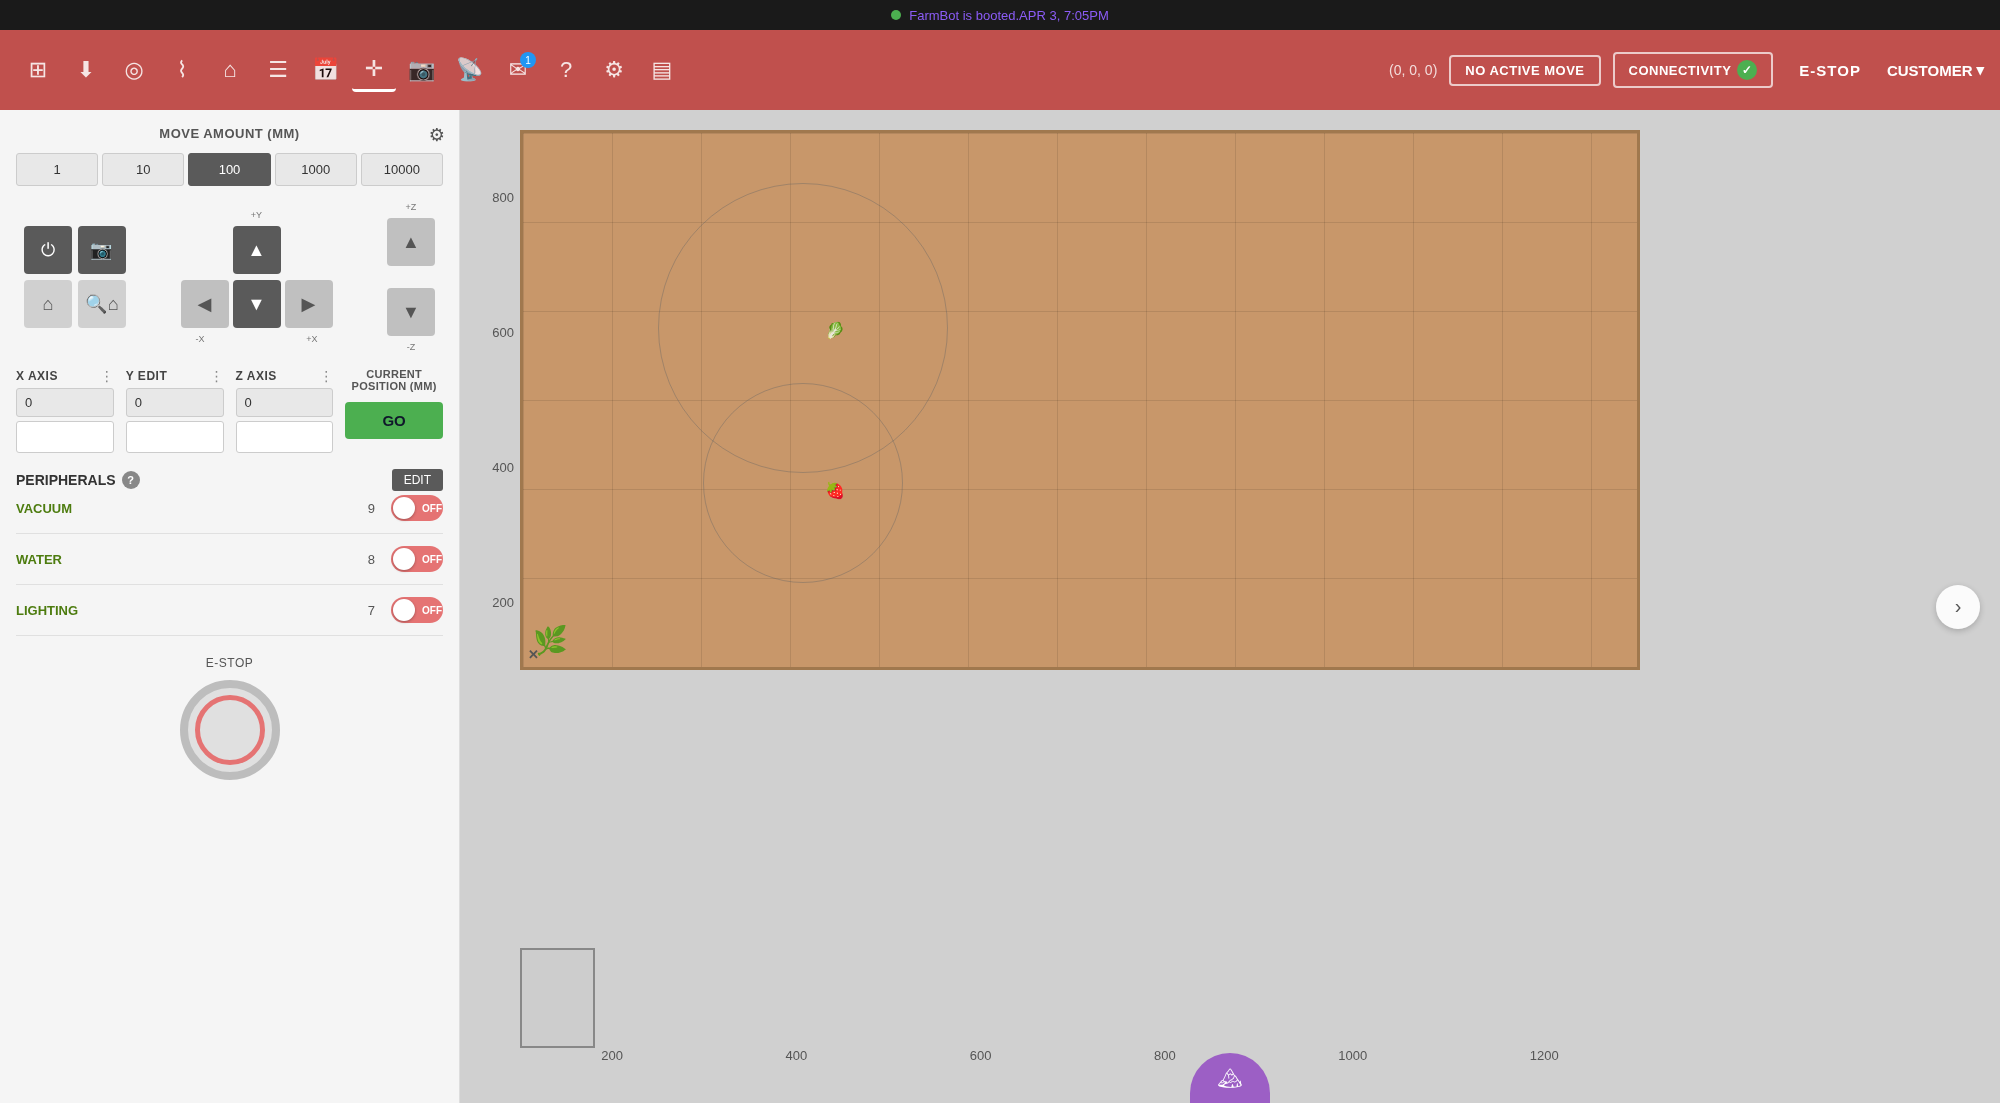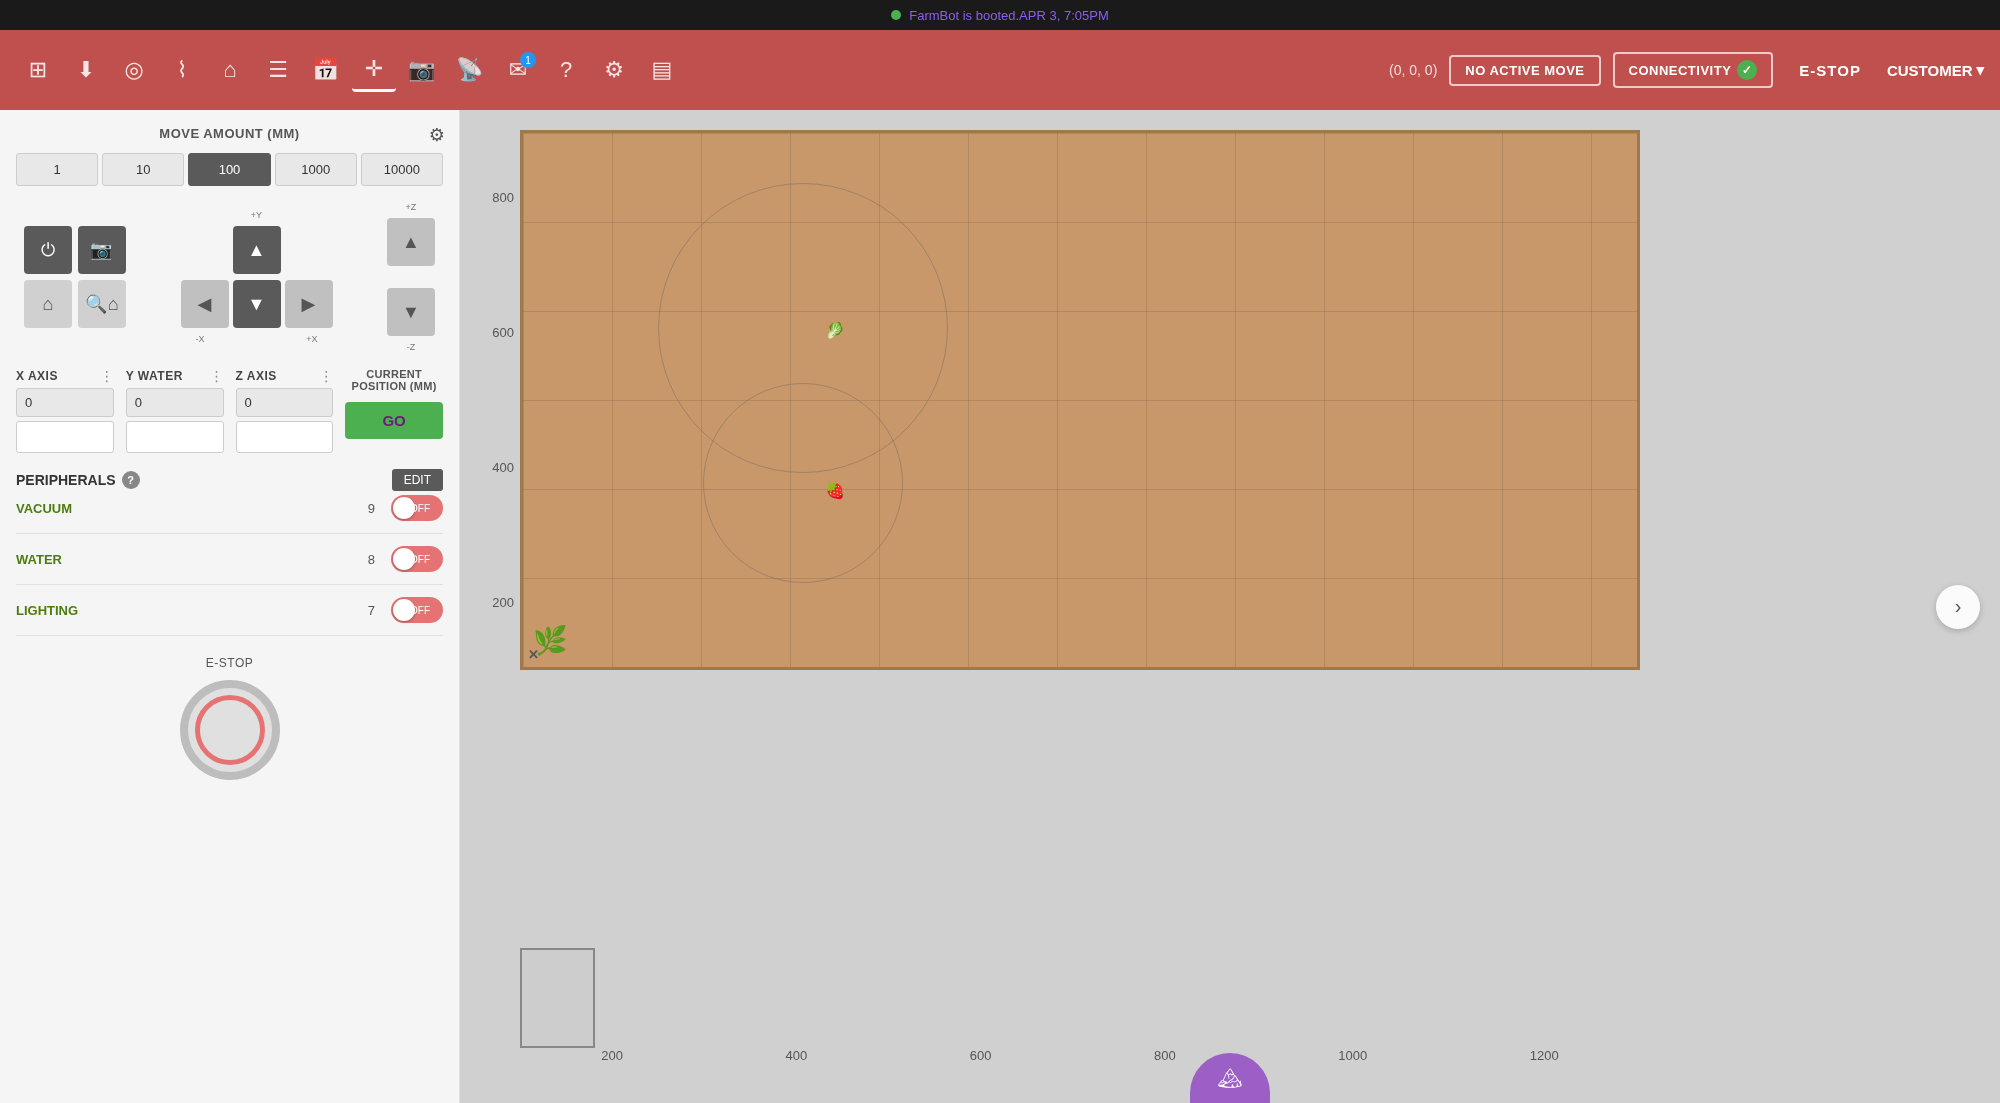--- a/index.html
+++ b/index.html
@@ -246,21 +246,21 @@
       font-weight: bold;
       color: #555;
       text-align: center;
       margin-bottom: 6px;
       letter-spacing: 0.3px;
     }
     .go-btn {
       width: 100%;
       padding: 10px;
       background: #4caf50;
-      color: #701a75;
+      color: #0f172a;
       border: none;
       border-radius: 4px;
       font-size: 15px;
       font-weight: bold;
       cursor: pointer;
       margin-top: 4px;
     }
 
     
     .peripherals-header {
@@ -328,24 +328,24 @@
     .toggle-thumb {
       width: 22px; height: 22px;
       background: white;
       border-radius: 50%;
       position: absolute;
       left: 2px;
       box-shadow: 0 1px 3px rgba(0,0,0,0.3);
     }
     .toggle-label {
       font-size: 10px;
-      font-weight: normal;
-      color: white;
-      position: absolute;
-      right: 13px;
+      font-weight: bold;
+      color: white;
+      position: absolute;
+      right: 1px;
     }
 
     
     .estop-section {
       text-align: center;
       margin-top: 20px;
     }
     .estop-label {
       font-size: 12px;
       color: #555;
@@ -570,21 +570,21 @@
       <div class="axis-block">
         <div class="axis-header">
           <span class="axis-label">X AXIS</span>
           <span class="axis-menu">⋮</span>
         </div>
         <input class="axis-input" value="0" readonly="" style="">
         <div class="axis-input-blank"></div>
       </div>
       <div class="axis-block">
         <div class="axis-header">
-          <span class="axis-label">Y WATER</span>
+          <span class="axis-label">Y EDIT</span>
           <span class="axis-menu">⋮</span>
         </div>
         <input class="axis-input" value="0" readonly="" style="">
         <div class="axis-input-blank"></div>
       </div>
       <div class="axis-block">
         <div class="axis-header">
           <span class="axis-label">Z AXIS</span>
           <span class="axis-menu">⋮</span>
         </div>

